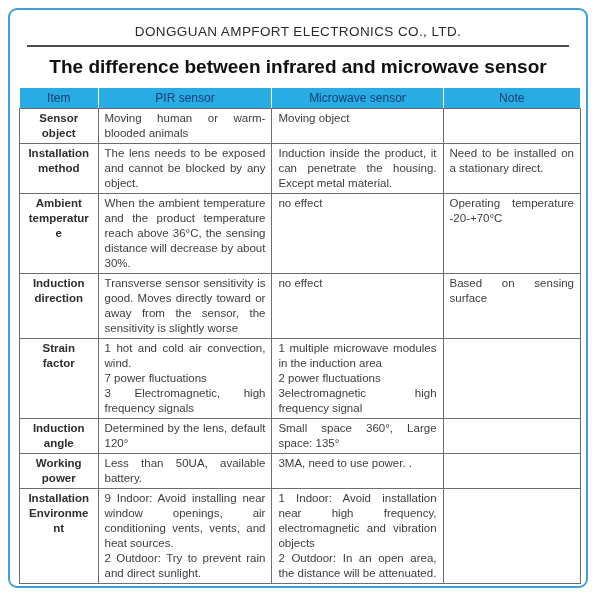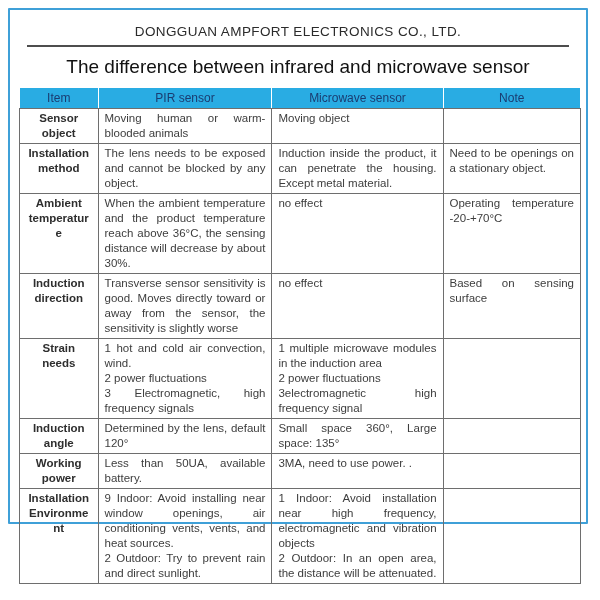--- a/index.html
+++ b/index.html
@@ -7,23 +7,23 @@
     padding: 0;
     width: 600px;
     height: 600px;
     background: #ffffff;
     font-family: "Liberation Sans", "DejaVu Sans", sans-serif;
     overflow: hidden;
   }
   .page {
     position: absolute;
     left: 8px; top: 8px;
-    width: 580px; height: 516px;
+    width: 580px; height: 580px;
     border: 2px solid #3fa0d8;
-    border-radius: 1px;
+    border-radius: 9px;
     box-sizing: border-box;
     background: #ffffff;
   }
   .content {
     padding: 12px 9px 0 9px;
   }
   .company-name {
     text-align: center;
     font-size: 13.5px;
     letter-spacing: 0.4px;
@@ -32,21 +32,21 @@
     font-weight: normal;
   }
   .header-rule {
     border: none;
     border-top: 2px solid #4d4d4d;
     margin: 6px 8px 0 8px;
   }
   .doc-title {
     text-align: center;
     font-size: 19px;
-    font-weight: normal;
+    font-weight: bold;
     color: #111111;
     margin: 9px 0 9px 0;
   }
   table.compare {
     border-collapse: collapse;
     width: 562px;
     margin: 0 auto;
     table-layout: fixed;
   }
   col.c-item { width: 14%; }
@@ -114,38 +114,38 @@
         <tr>
           <td class="item-cell">Sensor object</td>
           <td class="body-cell">Moving human or warm-blooded animals</td>
           <td class="body-cell">Moving object</td>
           <td class="body-cell"></td>
         </tr>
         <tr>
           <td class="item-cell">Installation method</td>
           <td class="body-cell">The lens needs to be exposed and cannot be blocked by any object.</td>
           <td class="body-cell">Induction inside the product, it can penetrate the housing. Except metal material.</td>
-          <td class="body-cell">Need to be openings on a stationary object.</td>
+          <td class="body-cell">Need to be installed on a stationary direct.</td>
         </tr>
         <tr>
           <td class="item-cell">Ambient temperature</td>
           <td class="body-cell">When the ambient temperature and the product temperature reach above 36°C, the sensing distance will decrease by about 30%.</td>
           <td class="body-cell">no effect</td>
           <td class="body-cell">Operating temperature -20-+70°C</td>
         </tr>
         <tr>
           <td class="item-cell">Induction direction</td>
           <td class="body-cell">Transverse sensor sensitivity is good. Moves directly toward or away from the sensor, the sensitivity is slightly worse</td>
           <td class="body-cell">no effect</td>
           <td class="body-cell">Based on sensing surface</td>
         </tr>
         <tr>
-          <td class="item-cell">Strain needs</td>
+          <td class="item-cell">Strain factor</td>
           <td class="body-cell">1 hot and cold air convection, wind.
-2 power fluctuations
+7 power fluctuations
 3 Electromagnetic, high frequency signals</td>
           <td class="body-cell">1 multiple microwave modules in the induction area
 2 power fluctuations
 3electromagnetic high frequency signal</td>
           <td class="body-cell"></td>
         </tr>
         <tr>
           <td class="item-cell">Induction angle</td>
           <td class="body-cell">Determined by the lens, default 120°</td>
           <td class="body-cell">Small space 360°, Large space: 135°</td>

